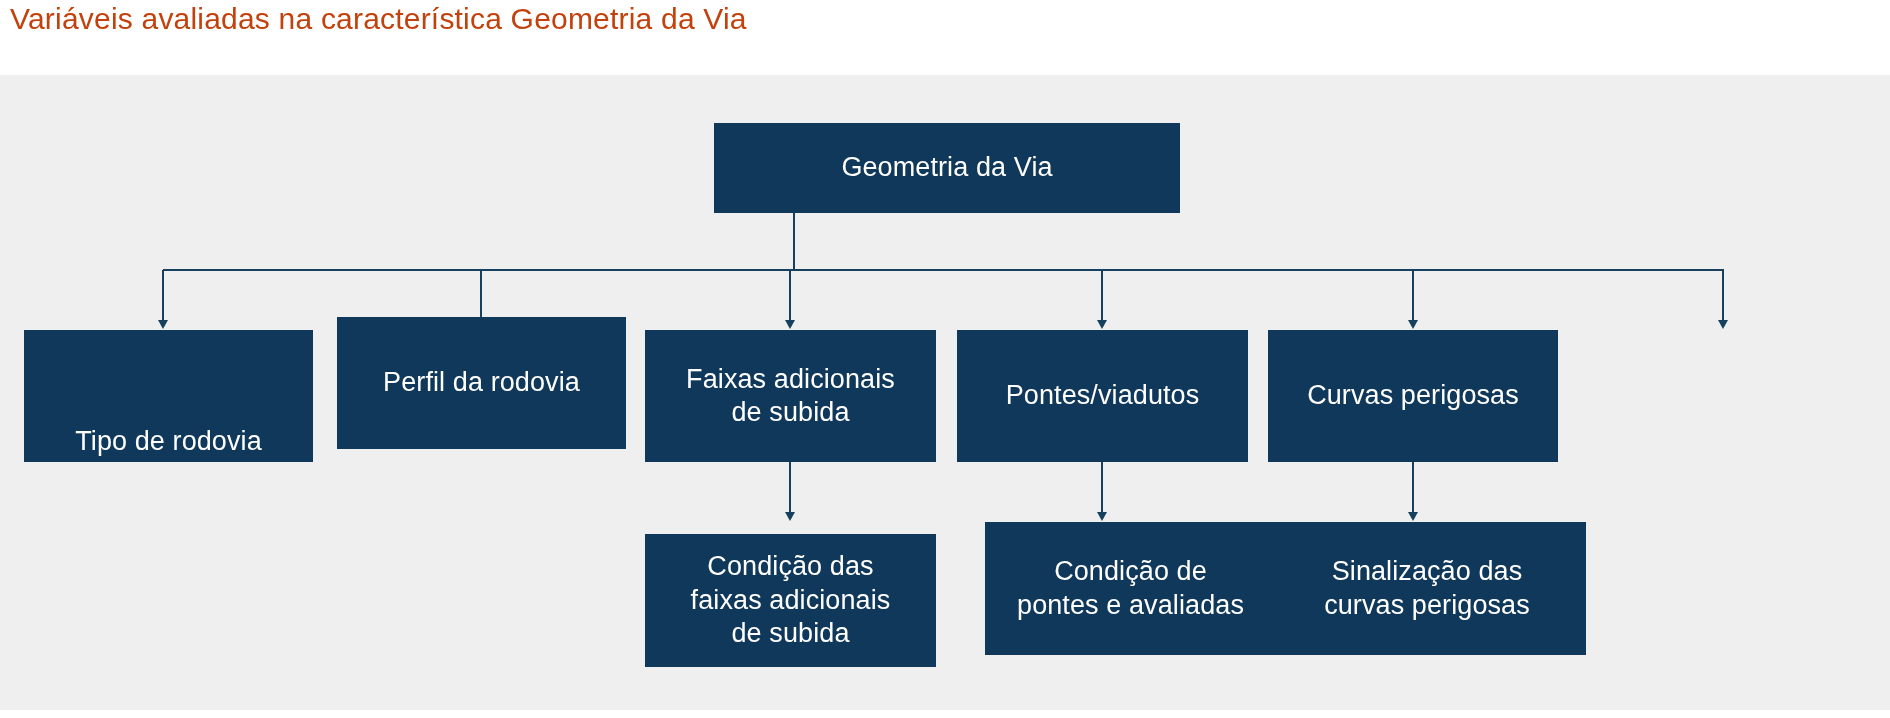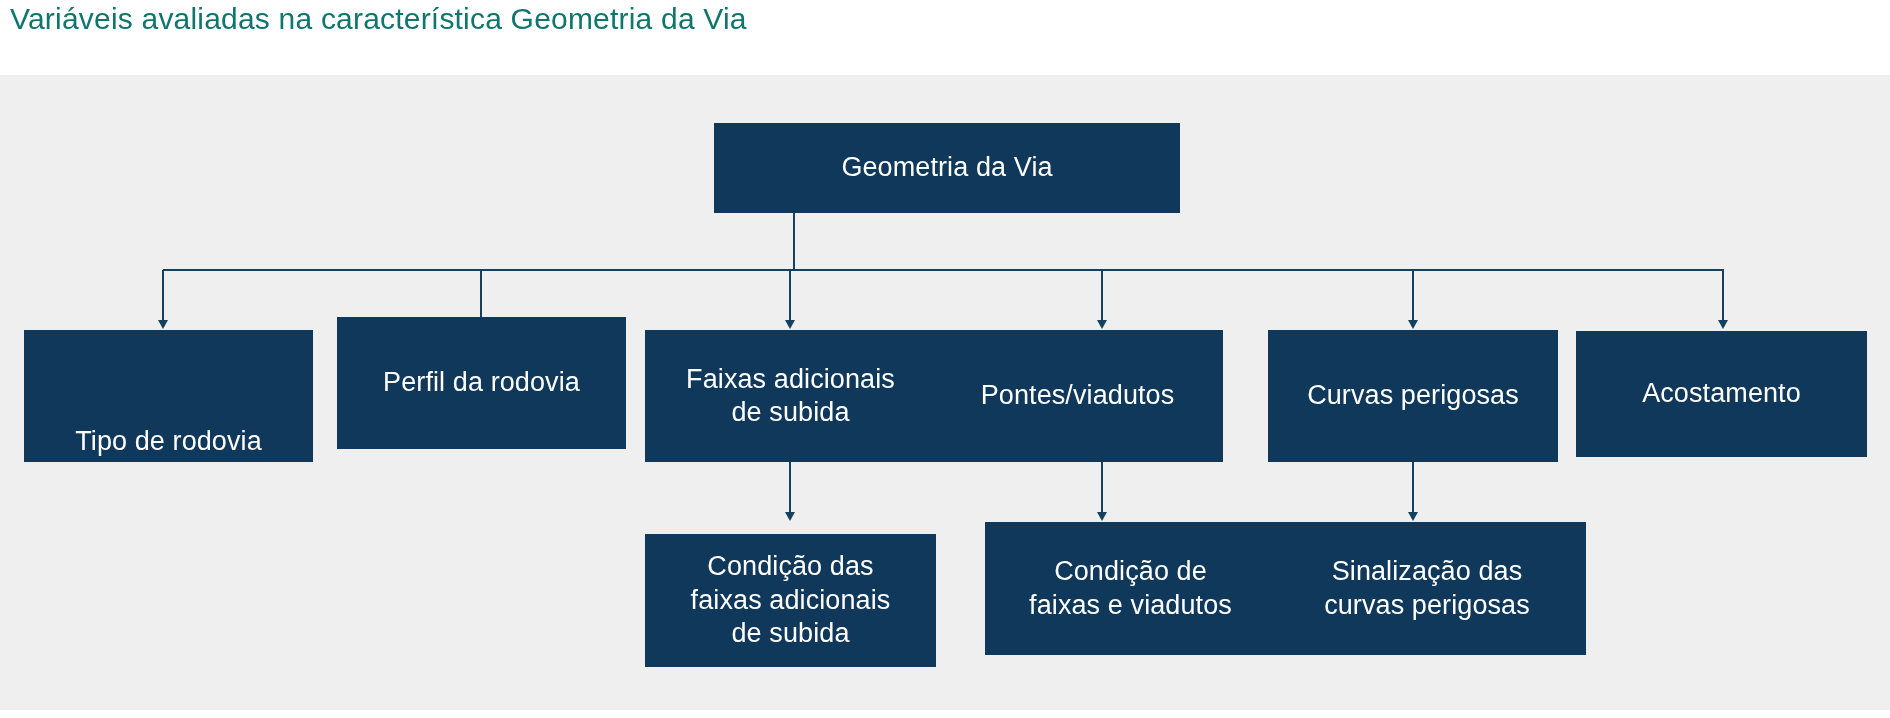--- a/index.html
+++ b/index.html
@@ -13,21 +13,21 @@
     font-family: "Liberation Sans", sans-serif;
     overflow: hidden;
   }
 
   #page-title {
     position: absolute;
     left: 10px;
     top: 2px;
     font-size: 30px;
     font-weight: 400;
-    color: #0f766e;
+    color: #c2410c;
     letter-spacing: 0.2px;
     white-space: nowrap;
   }
 
   #panel {
     position: absolute;
     left: 0;
     top: 75px;
     width: 1890px;
     height: 635px;
@@ -112,31 +112,28 @@
     <span>Perfil da rodovia</span>
   </div>
 
   <div class="node" style="left:645px; top:255px; width:291px; height:132px;">
     <div>
       <span>Faixas adicionais</span>
       <span>de subida</span>
     </div>
   </div>
 
-  <div class="node" style="left:932px; top:255px; width:291px; height:132px;">
+  <div class="node" style="left:957px; top:255px; width:291px; height:132px;">
     <span>Pontes/viadutos</span>
   </div>
 
   <div class="node" style="left:1268px; top:255px; width:290px; height:132px;">
     <span>Curvas perigosas</span>
   </div>
 
-  <div class="node" style="left:1576px; top:256px; width:291px; height:126px;">
-    <span>Acostamento</span>
-  </div>
 
   <div class="line-v" style="left:789px; top:387px; height:52px;"></div>
   <div class="arrow-head" style="left:785px; top:437px;"></div>
 
   <div class="line-v" style="left:1101px; top:387px; height:52px;"></div>
   <div class="arrow-head" style="left:1097px; top:437px;"></div>
 
   <div class="line-v" style="left:1412px; top:387px; height:52px;"></div>
   <div class="arrow-head" style="left:1408px; top:437px;"></div>
 
@@ -144,21 +141,21 @@
     <div>
       <span>Condição das</span>
       <span>faixas adicionais</span>
       <span>de subida</span>
     </div>
   </div>
 
   <div class="node" style="left:985px; top:447px; width:291px; height:133px;">
     <div>
       <span>Condição de</span>
-      <span>faixas e viadutos</span>
+      <span>pontes e avaliadas</span>
     </div>
   </div>
 
   <div class="node" style="left:1268px; top:447px; width:318px; height:133px;">
     <div>
       <span>Sinalização das</span>
       <span>curvas perigosas</span>
     </div>
   </div>
 

